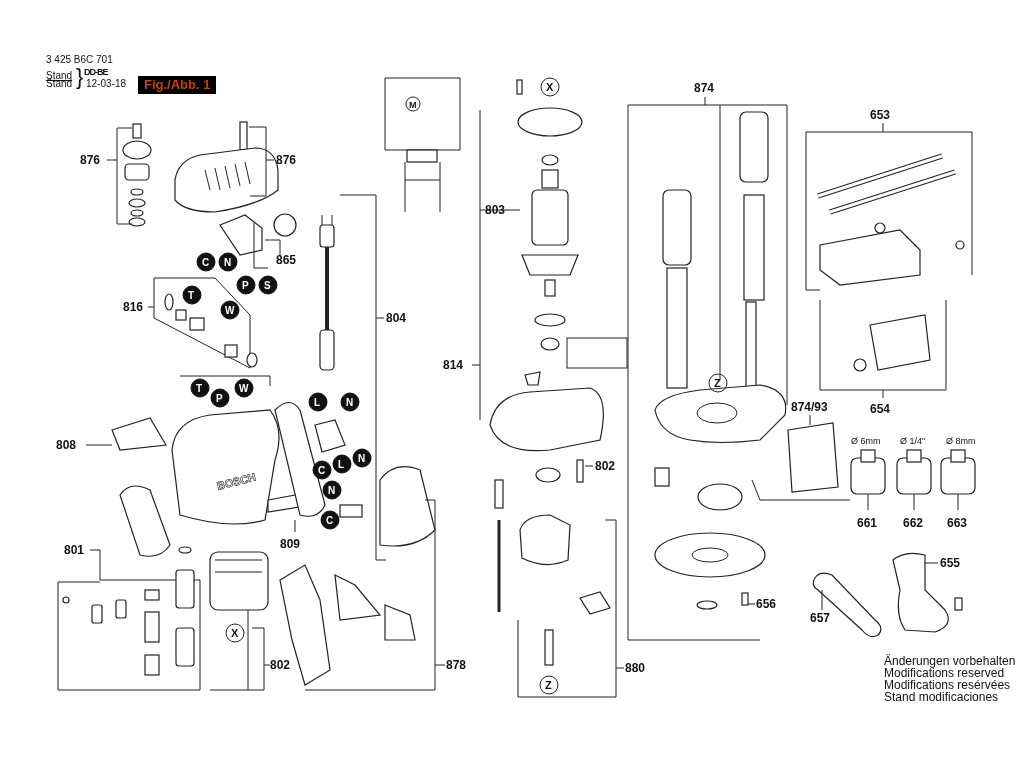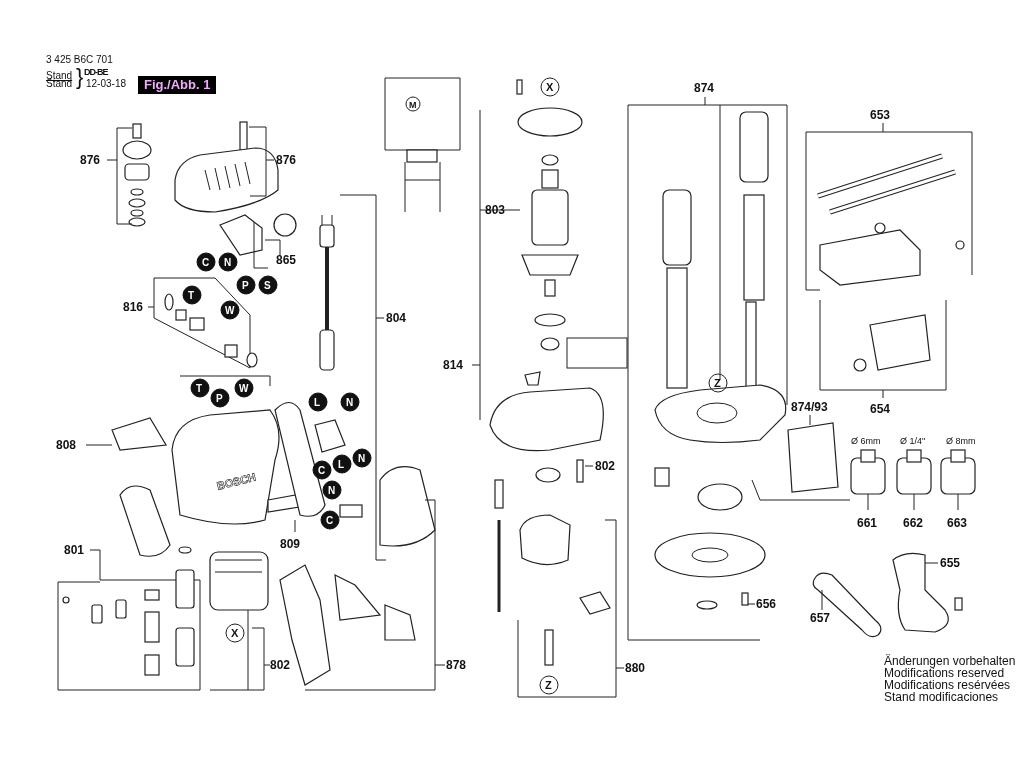--- a/index.html
+++ b/index.html
@@ -5,21 +5,21 @@
   html,body{margin:0;padding:0;background:#ffffff;}
   body{width:1024px;height:768px;position:relative;overflow:hidden;font-family:"Liberation Sans",sans-serif;color:#111;}
   #diagram{position:absolute;left:0;top:0;width:1024px;height:768px;}
   .hdr{position:absolute;font-size:10px;line-height:12px;color:#111;}
   #doc-number{left:46px;top:54px;}
   #stand-label{left:46px;top:70px;text-decoration:underline;}
   #issue-label{left:46px;top:78px;}
   #stand-value{left:84px;top:66px;font-size:9px;letter-spacing:-1px;font-weight:bold;}
   #issue-value{left:86px;top:78px;}
   .brace{position:absolute;left:76px;top:66px;font-size:22px;line-height:22px;}
-  #fig-badge{position:absolute;left:138px;top:76px;background:#000;color:#f0abfc;font-weight:bold;font-size:13px;padding:1px 6px;line-height:16px;}
+  #fig-badge{position:absolute;left:138px;top:76px;background:#000;color:#c2410c;font-weight:bold;font-size:13px;padding:1px 6px;line-height:16px;}
   #mods{position:absolute;left:884px;top:655px;font-size:12px;line-height:12px;}
   .lbl{font-family:"Liberation Sans",sans-serif;font-weight:bold;font-size:12px;fill:#111;}
   .small{font-family:"Liberation Sans",sans-serif;font-size:9px;fill:#111;}
   .ln{stroke:#222;stroke-width:1;fill:none;}
   .part{stroke:#222;stroke-width:1.2;fill:#fff;}
   .dark{fill:#111;stroke:#111;}
   .badge text{font-family:"Liberation Sans",sans-serif;font-weight:bold;font-size:10px;fill:#fff;}
   .circ text{font-family:"Liberation Sans",sans-serif;font-weight:bold;font-size:11px;fill:#111;}
 </style>
 </head>

